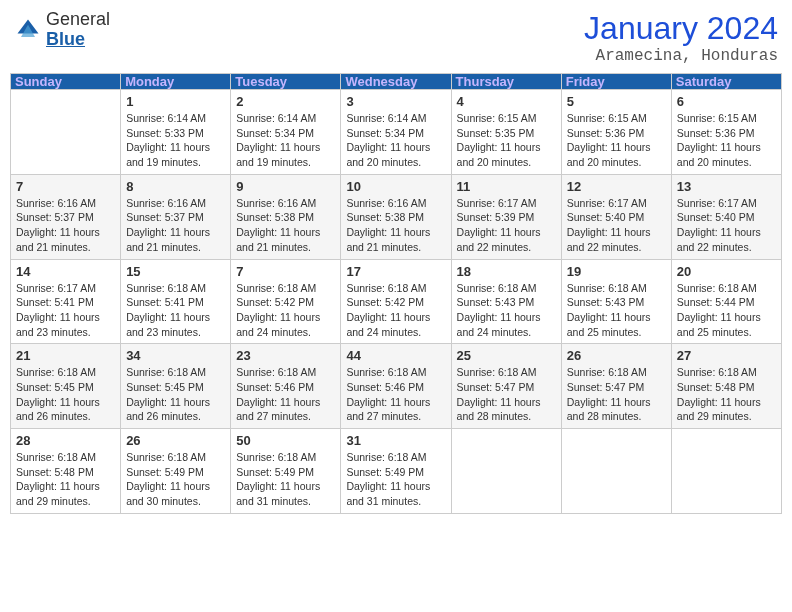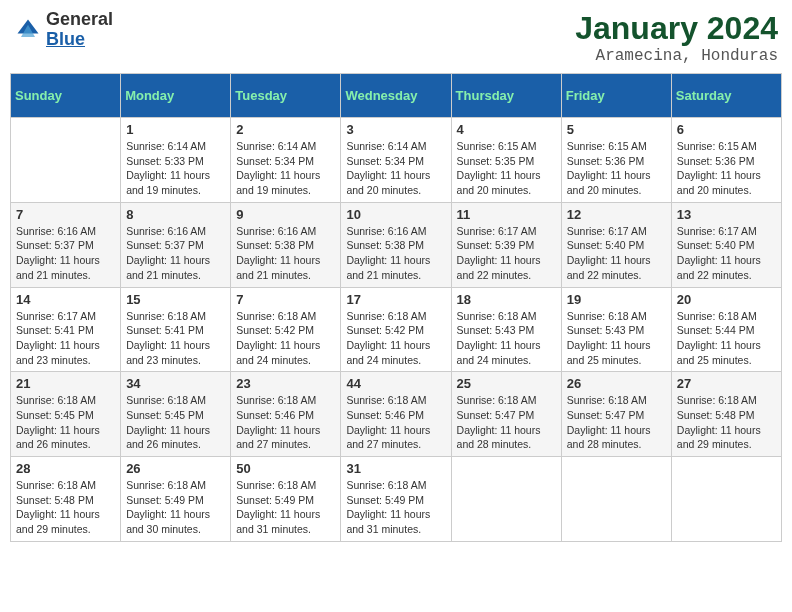--- a/index.html
+++ b/index.html
@@ -22,57 +22,57 @@
       align-items: center;
       gap: 4px;
     }
     .logo-text {
       display: flex;
       flex-direction: column;
       line-height: 1.1;
     }
     .logo-general {
       font-size: 18px;
-      font-weight: bold;
+      font-weight: normal;
       color: #333;
     }
     .logo-blue {
       font-size: 18px;
       font-weight: bold;
       color: #1a5fa8;
       text-decoration: underline;
     }
     .logo-icon {
       width: 28px;
       height: 28px;
     }
     .title-area {
       text-align: right;
     }
     .month-title {
       font-size: 32px;
-      font-weight: bold;
-      color: #14532d;
+      font-weight: normal;
+      color: #1d4ed8;
     }
     .location-title {
       font-size: 16px;
       color: #555;
       font-family: Liberation Mono, monospace;
     }
     .calendar {
       width: 100%;
       border-collapse: collapse;
       border: 1px solid #ccc;
     }
     .calendar th {
       background-color: #1a5fa8;
-      color: #86efac;
+      color: #c4b5fd;
       font-size: 13px;
       font-weight: bold;
-      padding: 14px 4px;
+      padding: 0 4px;
       text-align: left;
       border: 1px solid #ccc;
     }
     .calendar td {
       border: 1px solid #ccc;
       vertical-align: top;
       padding: 4px 5px;
       width: 14.28%;
       min-height: 80px;
       font-size: 11px;

